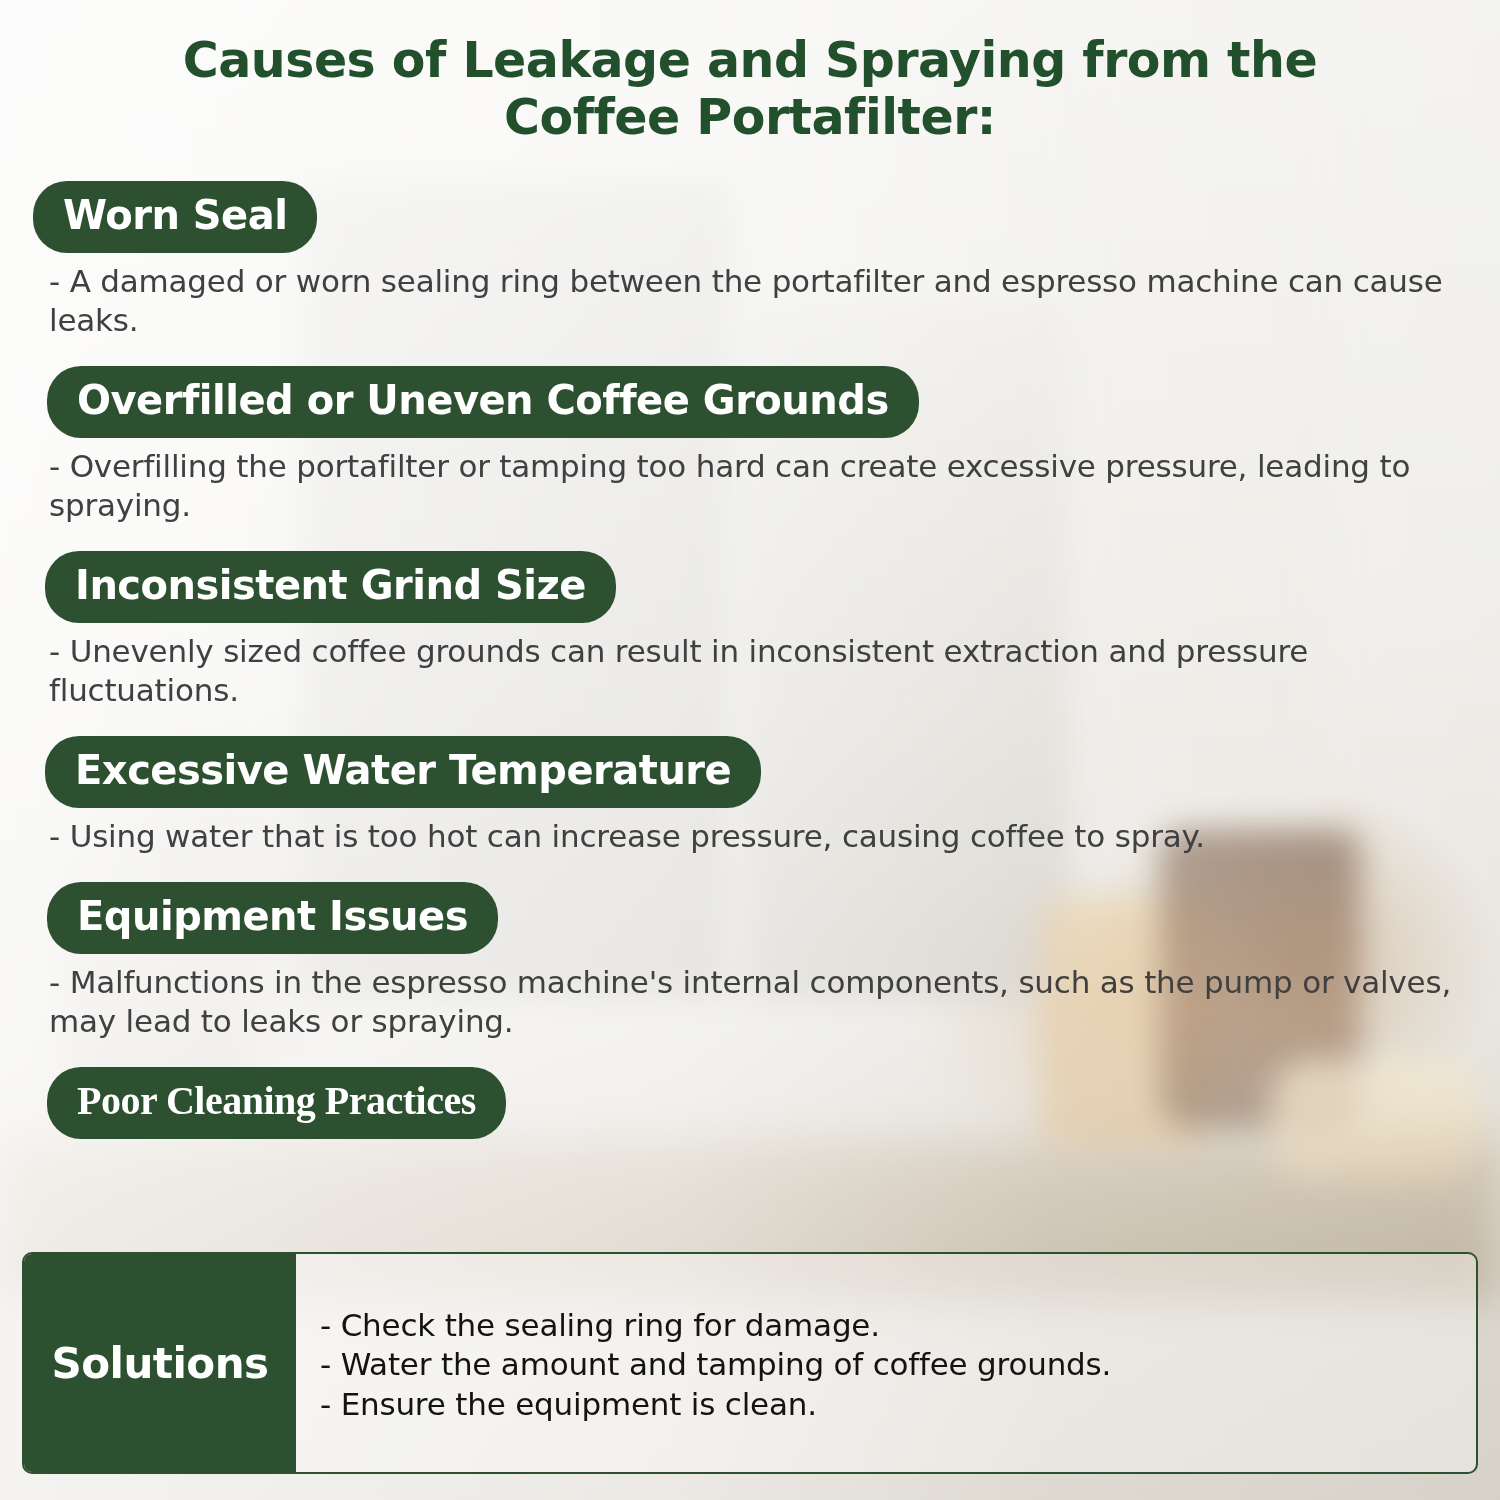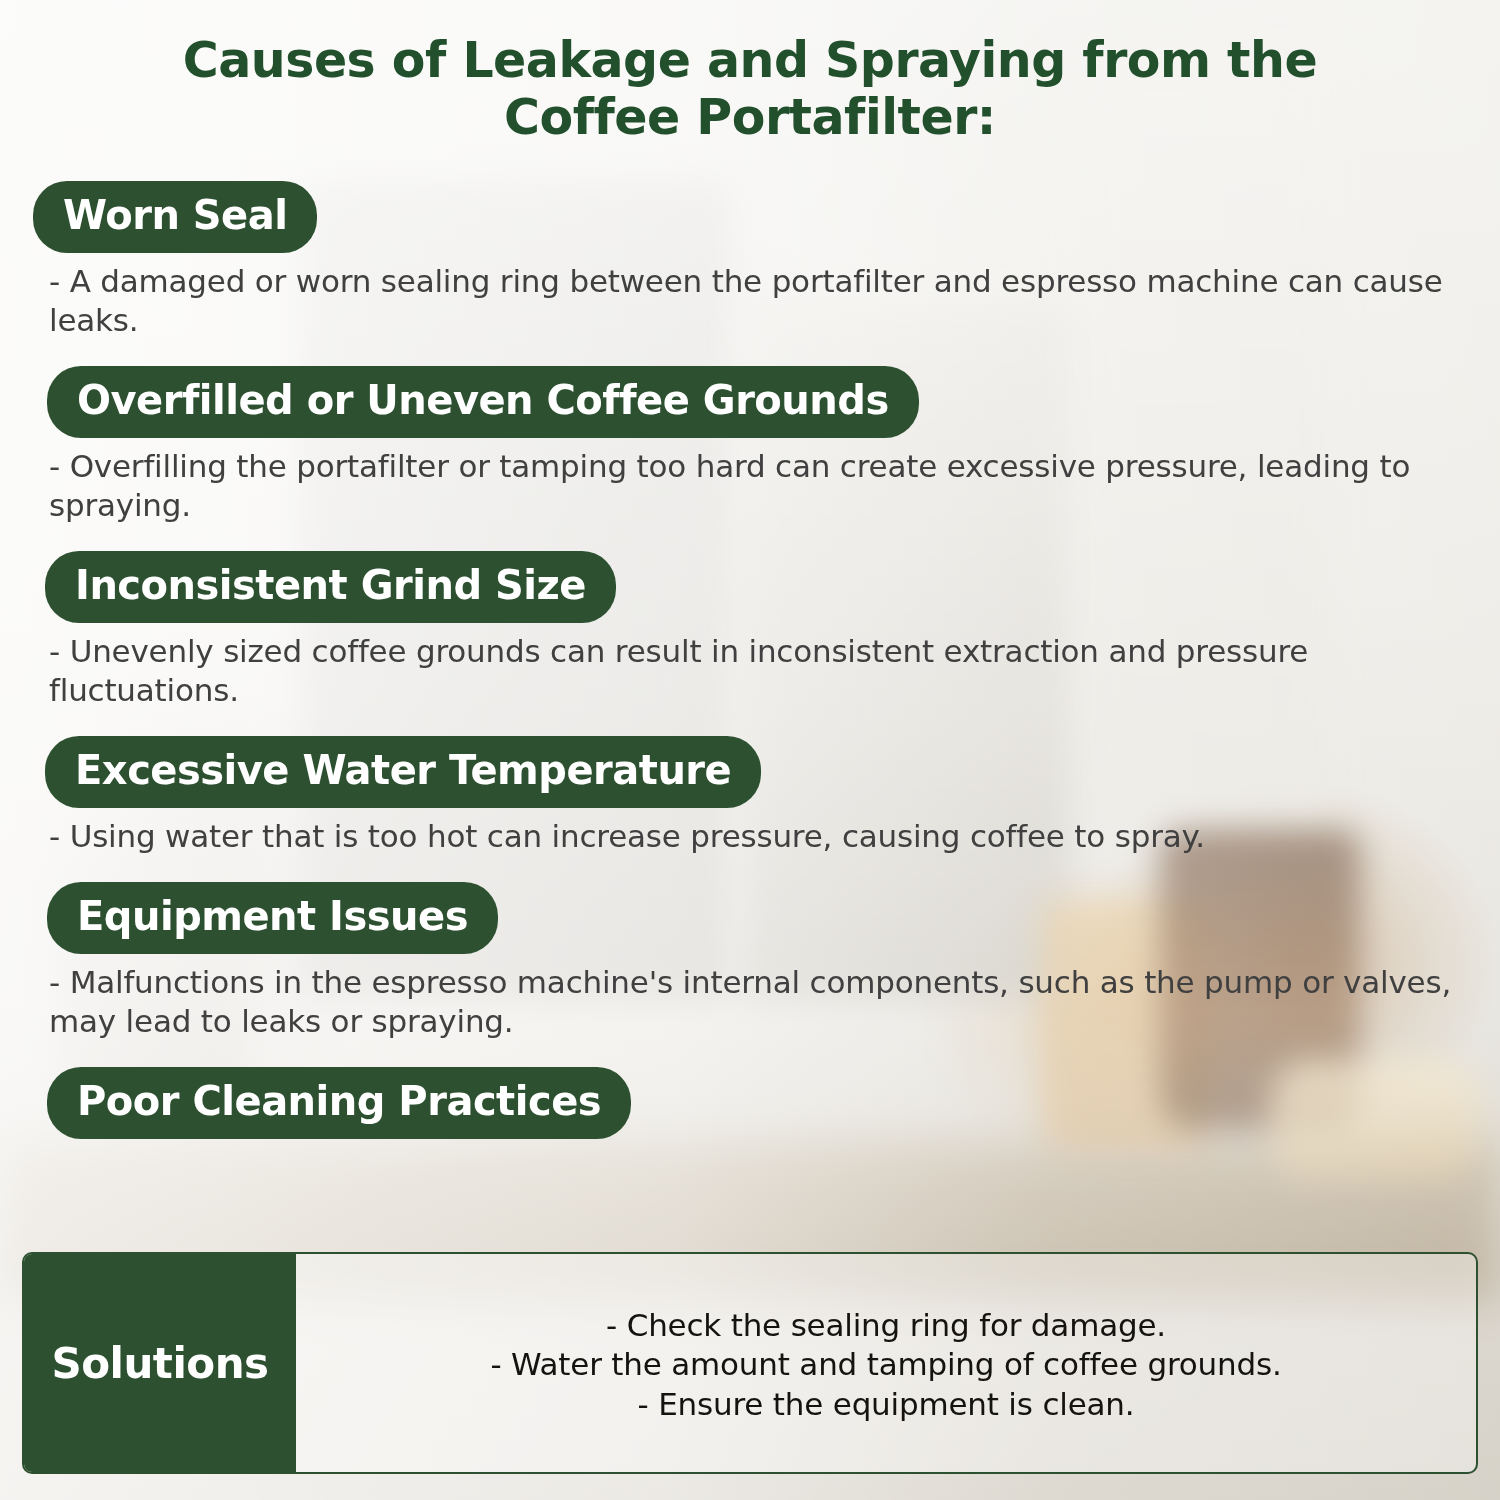--- a/index.html
+++ b/index.html
@@ -133,21 +133,21 @@
   .s-worn      { margin-top: 34px; }
   .s-over      { margin-top: 26px; }
   .s-over .pill{ margin-left: 22px; }
   .s-temp      { margin-top: 26px; }
   .s-temp .pill{ margin-left: 20px; }
   .s-grind     { margin-top: 26px; }
   .s-grind .pill{ margin-left: 20px; }
   .s-equip     { margin-top: 26px; }
   .s-equip .pill{ margin-left: 22px; }
   .s-clean     { margin-top: 26px; }
-  .s-clean .pill{ margin-left: 22px; }
+  .s-clean .pill{ margin-left: 22px; font-family: Liberation Serif, serif; }
 
   
   .solutions {
     position: absolute;
     left: 22px;
     right: 22px;
     bottom: 26px;
     height: 218px;
     display: flex;
     border: 2px solid #2d5130;
@@ -166,21 +166,20 @@
     align-items: center;
     justify-content: center;
     letter-spacing: -0.5px;
   }
   .solutions-list {
     flex: 1;
     padding: 14px 24px 10px 24px;
     display: flex;
     flex-direction: column;
     justify-content: center;
-    align-items: center;
   }
   .solutions-list div {
     color: #14130f;
     font-size: 31px;
     line-height: 1.26;
     letter-spacing: -0.2px;
   }
 </style>
 </head>
 <body>

